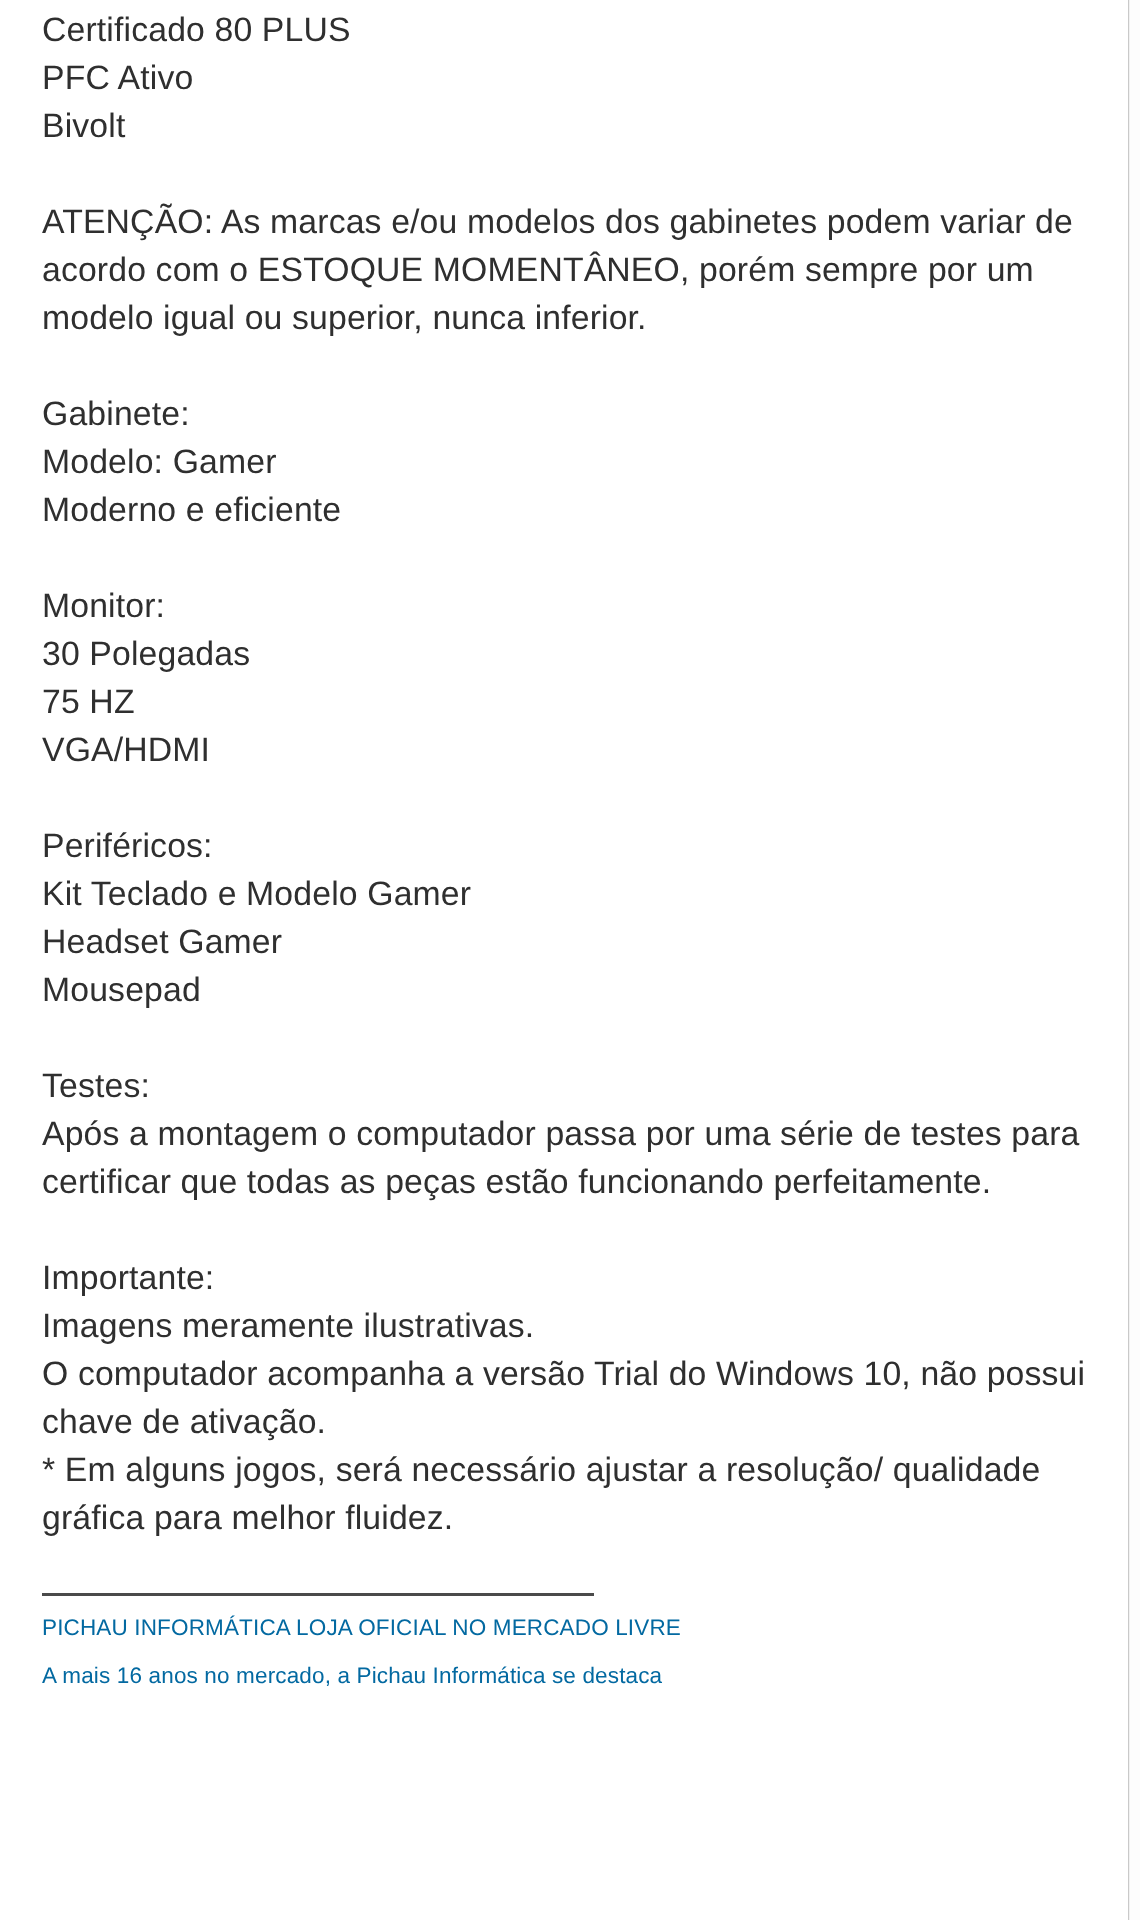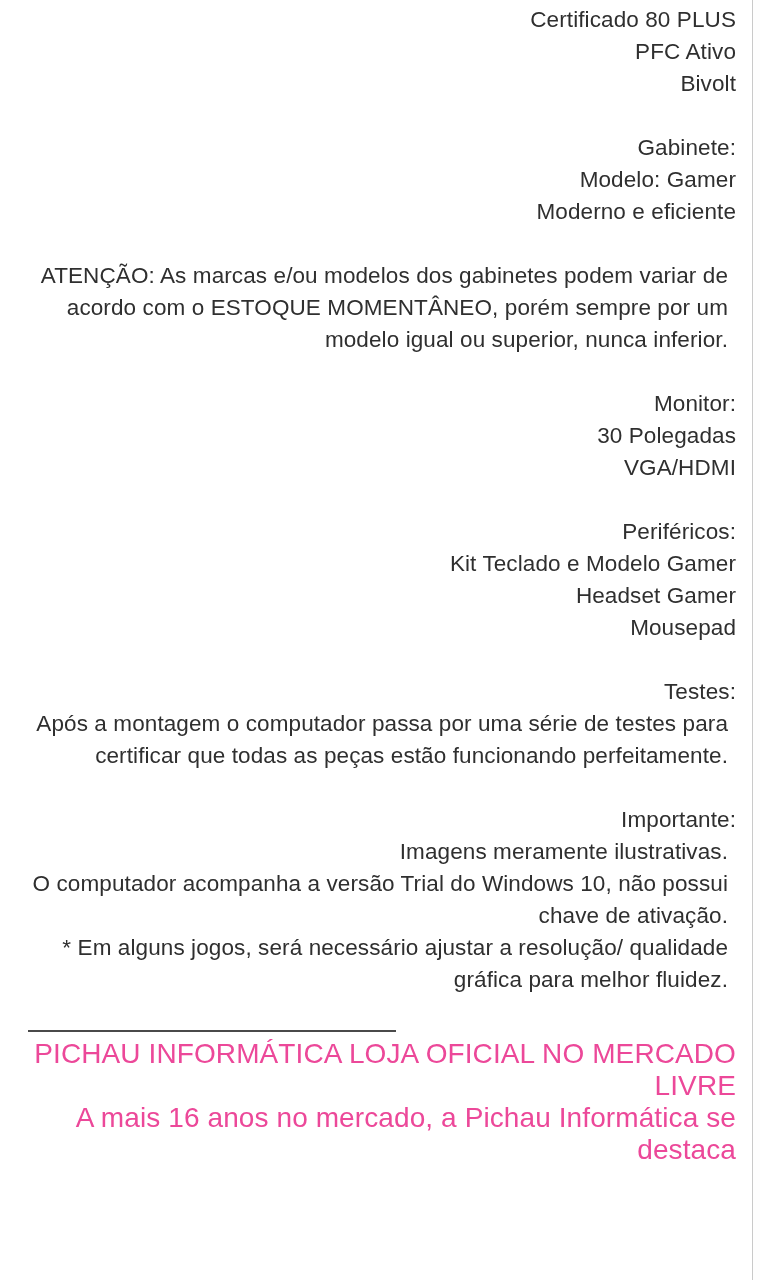--- a/index.html
+++ b/index.html
@@ -44,21 +44,20 @@
     background: #fdfdfd;
   }
 
   #description {
     position: absolute;
     top: 0;
     left: 0;
     width: 752px;
     padding: 4px 16px 0 28px;
     box-sizing: border-box;
-    text-align: right;
   }
 
   .block {
     margin: 0 0 32px 0;
   }
   .block:last-child {
     margin-bottom: 0;
   }
 
   .line {
@@ -84,52 +83,53 @@
     padding-top: 2px;
   }
   .divider {
     width: 368px;
     height: 2px;
     background: #4a4a4a;
     margin: 0;
   }
 
   .footer-head {
-    font-size: 28px;
+    font-size: 15px;
     line-height: 32px;
-    color: #ec4899;
+    color: #0369a1;
     letter-spacing: 0.1px;
   }
 </style>
 </head>
 <body>
 
 <div id="page">
 
   <div id="description">
 
     <div class="block">
       <div class="line">Certificado 80 PLUS</div>
       <div class="line">PFC Ativo</div>
       <div class="line">Bivolt</div>
     </div>
 
     <div class="block">
+      <div class="para">ATENÇÃO: As marcas e/ou modelos dos gabinetes podem variar de acordo com o ESTOQUE MOMENTÂNEO, porém sempre por um modelo igual ou superior, nunca inferior.</div>
+    </div>
+
+    <div class="block">
       <div class="line">Gabinete:</div>
       <div class="line">Modelo: Gamer</div>
       <div class="line">Moderno e eficiente</div>
     </div>
 
     <div class="block">
-      <div class="para">ATENÇÃO: As marcas e/ou modelos dos gabinetes podem variar de acordo com o ESTOQUE MOMENTÂNEO, porém sempre por um modelo igual ou superior, nunca inferior.</div>
-    </div>
-
-    <div class="block">
       <div class="line">Monitor:</div>
       <div class="line">30 Polegadas</div>
+      <div class="line">75 HZ</div>
       <div class="line">VGA/HDMI</div>
     </div>
 
     <div class="block">
       <div class="line">Periféricos:</div>
       <div class="line">Kit Teclado e Modelo Gamer</div>
       <div class="line">Headset Gamer</div>
       <div class="line">Mousepad</div>
     </div>
 

